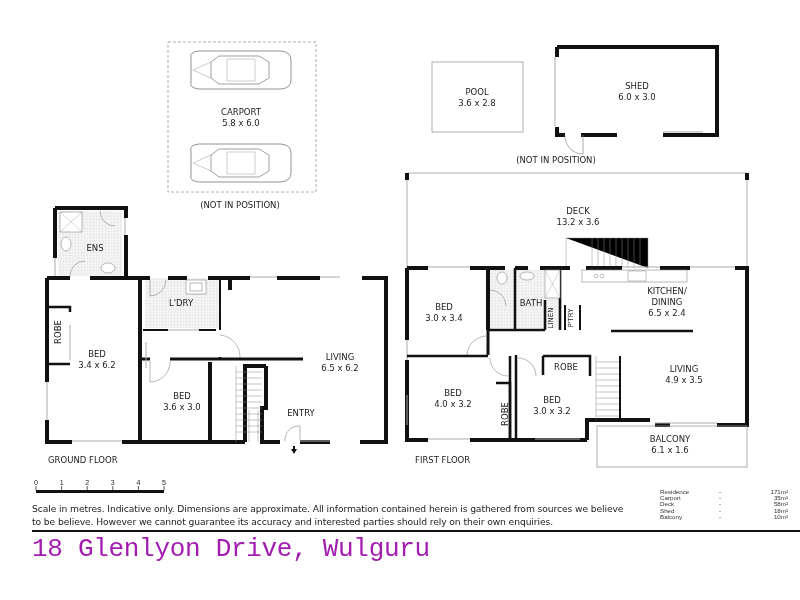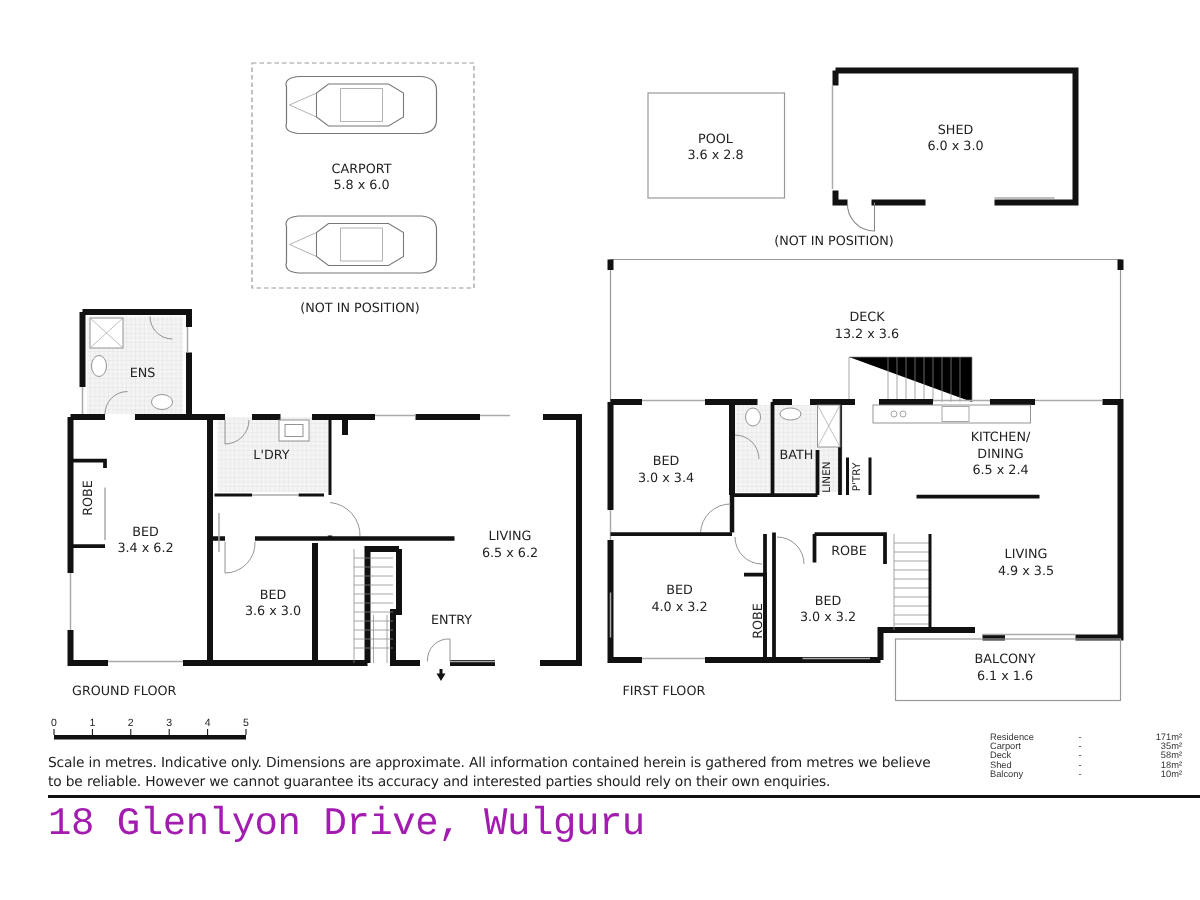--- a/index.html
+++ b/index.html
@@ -227,15 +227,15 @@
       <span class="dash">-</span>
       <span class="val">18m²</span>
     </div>
   <div class="row">
       <span class="nm">Balcony</span>
       <span class="dash">-</span>
       <span class="val">10m²</span>
     </div>
 </div>
 
-<div class="disclaimer">Scale in metres. Indicative only. Dimensions are approximate. All information contained herein is gathered from metres we believe to be reliable. However we cannot guarantee its accuracy and interested parties should rely on their own enquiries.</div>
+<div class="disclaimer">Scale in metres. Indicative only. Dimensions are approximate. All information contained herein is gathered from sources we believe to be believe. However we cannot guarantee its accuracy and interested parties should rely on their own enquiries.</div>
 <div class="rule"></div>
 <div class="address">18 Glenlyon Drive, Wulguru</div>
 
 </body></html>

